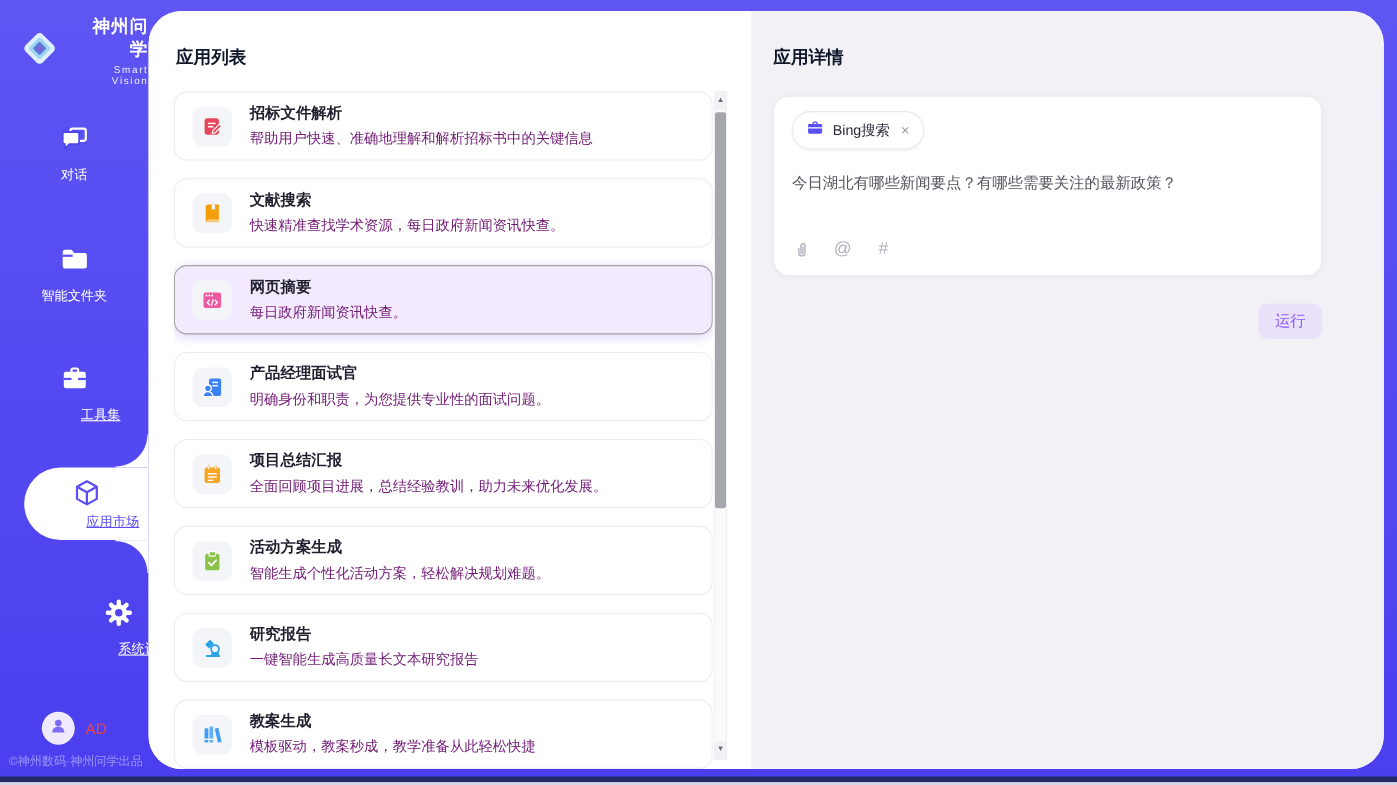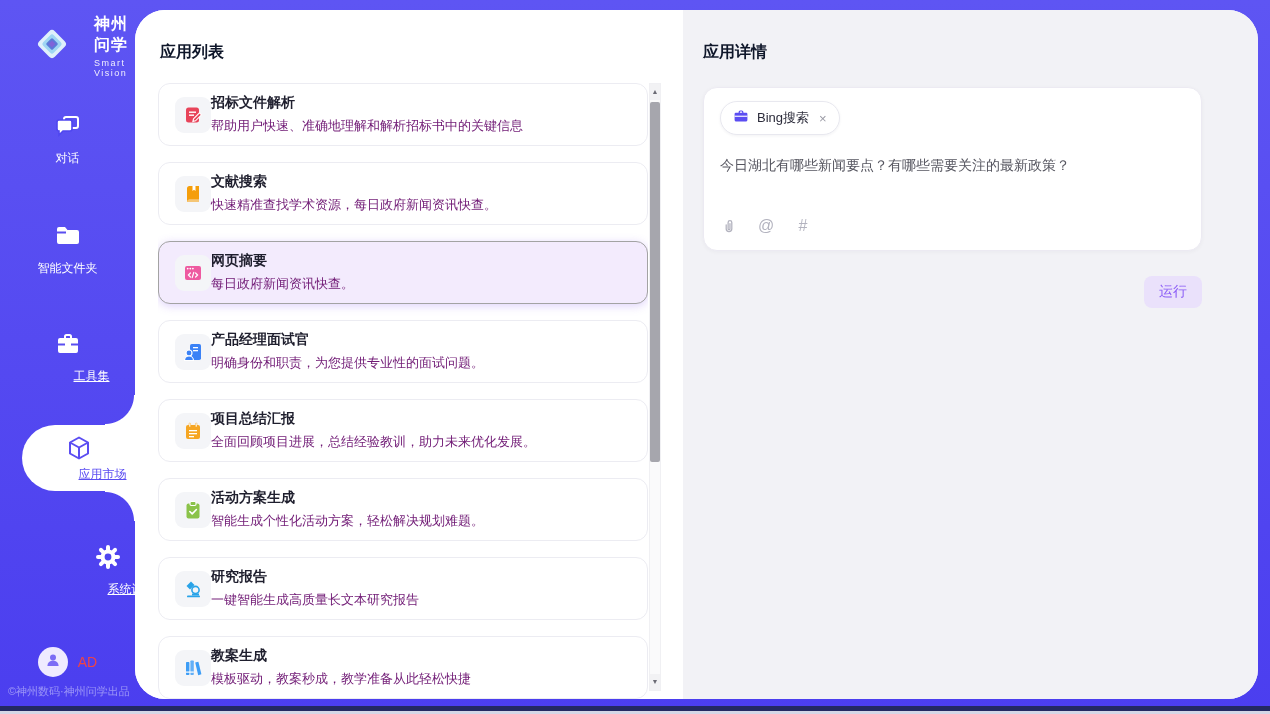--- a/index.html
+++ b/index.html
@@ -8,21 +8,21 @@
     font-family:"Liberation Sans","DejaVu Sans",sans-serif;
     background:linear-gradient(180deg,#5e55f3 0%,#4b3eef 100%);
     position:relative;
   }
   
   .bar-navy { position:absolute; left:0; right:0; bottom:3px; height:5px; background:#232961; }
   .bar-light { position:absolute; left:0; right:0; bottom:0; height:3px; background:#d4d6e6; }
 
   
   .sidebar { position:absolute; left:0; top:0; width:135px; height:707px; color:#fff; }
-  .logo { position:absolute; top:14px; left:34px; display:flex; align-items:center; gap:24px; }
+  .logo { position:absolute; top:14px; left:18px; display:flex; align-items:center; gap:24px;text-align:right; }
   .logo svg { width:36px; height:36px; }
   .brand-name { font-size:16px; font-weight:bold; letter-spacing:1px; }
   .brand-sub { font-size:9px; letter-spacing:1.5px; color:rgba(255,255,255,.9); margin-top:2px; }
   .nav-item { position:absolute; left:0; width:135px; text-align:center; cursor:pointer; }
   .nav-item .nv-icon { display:inline-flex; width:28px; height:28px; align-items:center; justify-content:center; }
   .nav-item .nv-icon svg { width:28px; height:28px; }
   .nav-label { font-size:12px; margin-top:6px; color:#fff; }
   .nav-label.underline { text-decoration:underline;padding-left:48px; }
   .nav-item.n1 { top:112px; } .nav-item.n2 { top:222px; } .nav-item.n3 { top:330px; } .nav-item.n5 { top:543px;margin-left:40px; }
   .nav-item.active {
@@ -47,21 +47,21 @@
   
   .content {
     position:absolute; left:135px; top:10px; width:1123px; height:689px;
     border-radius:30px; overflow:hidden; display:flex; background:#fff;
   }
   .list-panel { width:548px; background:#fff; position:relative; flex:none; }
   .panel-title { font-size:16px; font-weight:bold; color:#0f172a; }
   .list-panel .panel-title { position:absolute; top:32px; left:25px; }
   .cards { position:absolute; top:73px; left:23px; width:490px; height:616px; overflow:hidden; }
   .card {
-    display:flex; align-items:center; height:63px; padding:0 16px;
+    display:flex; align-items:center; gap:16px; height:63px; padding:0 16px;
     border:1px solid #ececf2; border-radius:12px; background:#fff; margin-bottom:16px; cursor:pointer;
   }
   .card.selected { background:#f3ebfd; border:1px solid #a3a3a3; box-shadow:0 2px 10px rgba(140,95,240,.28); }
   .card-icon { width:36px; height:36px; border-radius:9px; background:#f4f5f8; flex:none; display:flex; align-items:center; justify-content:center; }
   .card-icon svg { width:20px; height:20px; }
   .card-title { font-size:14px; font-weight:bold; color:#1f1f2e; }
   .card-desc { font-size:13px; color:#701a75; margin-top:5px; white-space:nowrap; }
   
   .scrollbar { position:absolute; right:22px; top:73px; width:12px; height:608px; background:#fafafb; border:1px solid #f0f0f3; }
   .sb-btn { position:absolute; left:0; width:10px; height:16px; background:#f2f2f4; color:#6b6b74; font-size:7px; line-height:16px; text-align:center; cursor:pointer; }

